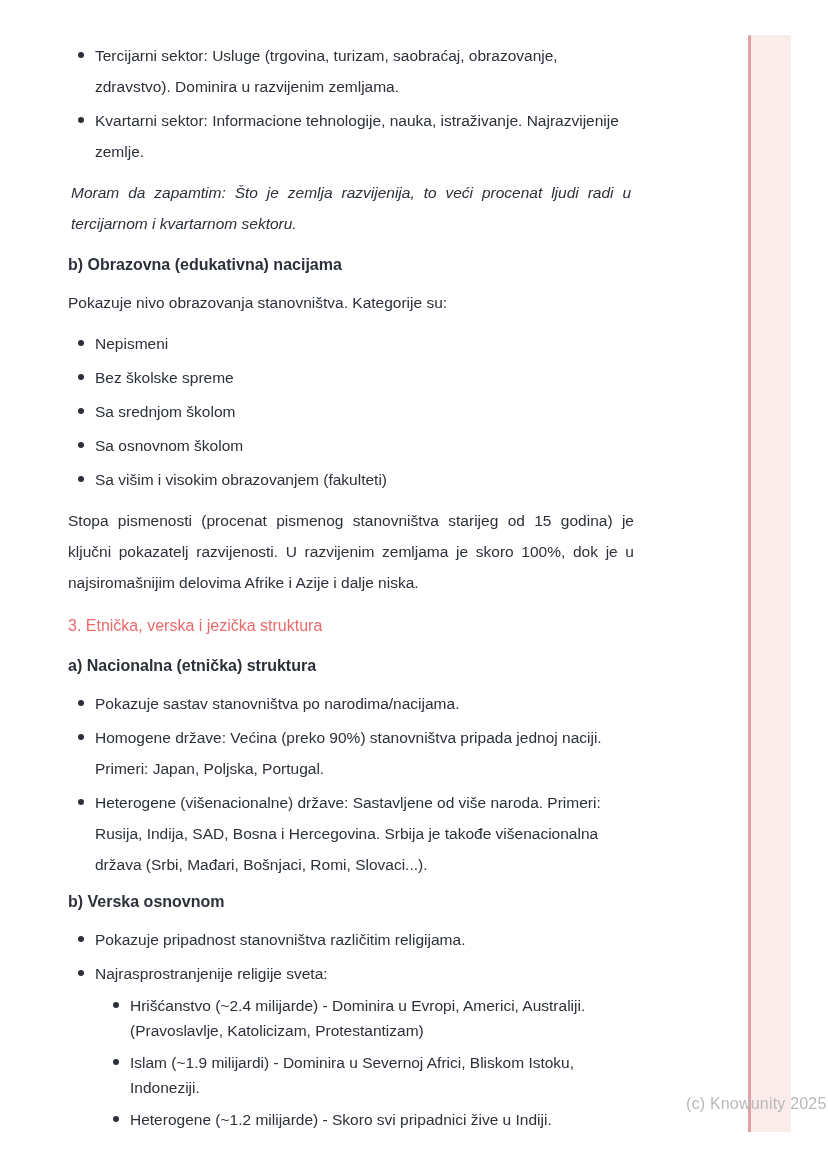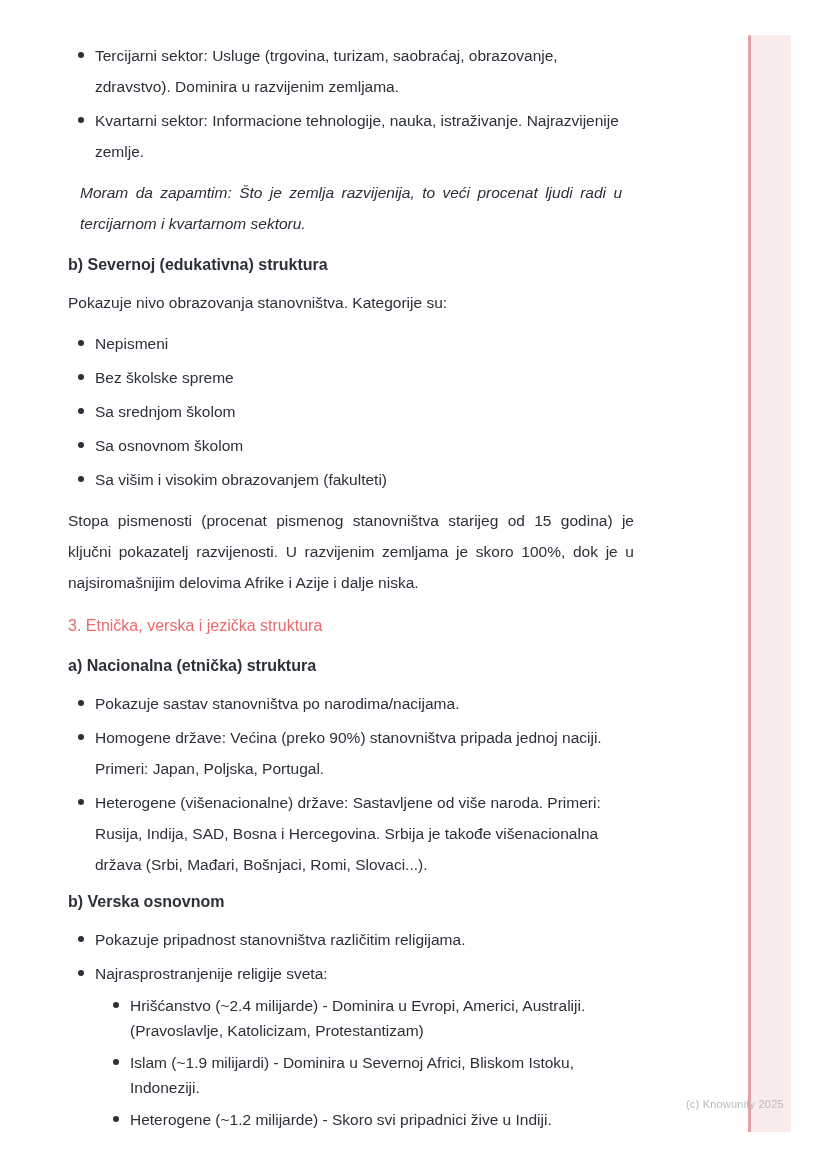--- a/index.html
+++ b/index.html
@@ -9,40 +9,40 @@
   }
   .content{position:absolute;left:68px;top:30px;width:566px;font-size:15.5px;line-height:31px}
   p{margin:6px 0}
   ul{list-style:none;margin:10px 0;padding:0 0 0 27px}
   li{margin:0 0 3px 0;position:relative}
   li::before{content:"";position:absolute;left:-17px;top:12px;width:6px;height:6px;border-radius:50%;background:#2b3039}
   ul.sub{margin:4px 0 0 0;padding:0 0 0 35px}
   ul.sub>li{line-height:25px;margin-bottom:7px}
   ul.sub>li::before{top:9px}
   .b{font-weight:normal}
-  .note{font-style:italic;text-align:justify;margin:2px 12px 10px}
+  .note{font-style:italic;text-align:justify;margin:2px 3px 10px}
   .justify{text-align:justify}
   h2{font-size:16px;line-height:28px;margin:14px 0;font-weight:normal}
   h3{font-size:16px;line-height:24px;margin:14px 0 10px;font-weight:bold}
   .strip{position:absolute;left:748px;top:35px;width:40px;height:1097px;border-radius:2px 2px 0 0}
-  .watermark{position:absolute;left:686px;top:1097px;font-size:11px;line-height:14px;letter-spacing:.2px;z-index:2}
+  .watermark{position:absolute;left:686px;top:1097px;font-size:16px;line-height:14px;letter-spacing:.2px;z-index:2}
 </style>
 </head>
 <body>
 
 <div class="content">
 
   <ul>
     <li><span class="b">Tercijarni sektor</span><span>: Usluge (trgovina, turizam, saobraćaj, obrazovanje, zdravstvo). Dominira u razvijenim zemljama.</span></li>
     <li><span class="b">Kvartarni sektor</span><span>: Informacione tehnologije, nauka, istraživanje. Najrazvijenije zemlje.</span></li>
   </ul>
 
   <p class="note">Moram da zapamtim: Što je zemlja razvijenija, to veći procenat ljudi radi u tercijarnom i kvartarnom sektoru.</p>
 
-  <h3>b) Severnoj (edukativna) struktura</h3>
+  <h3>b) Obrazovna (edukativna) nacijama</h3>
 
   <p>Pokazuje nivo obrazovanja stanovništva. Kategorije su:</p>
 
   <ul>
     <li>Nepismeni</li>
     <li>Bez školske spreme</li>
     <li>Sa srednjom školom</li>
     <li>Sa osnovnom školom</li>
     <li>Sa višim i visokim obrazovanjem (fakulteti)</li>
   </ul>

